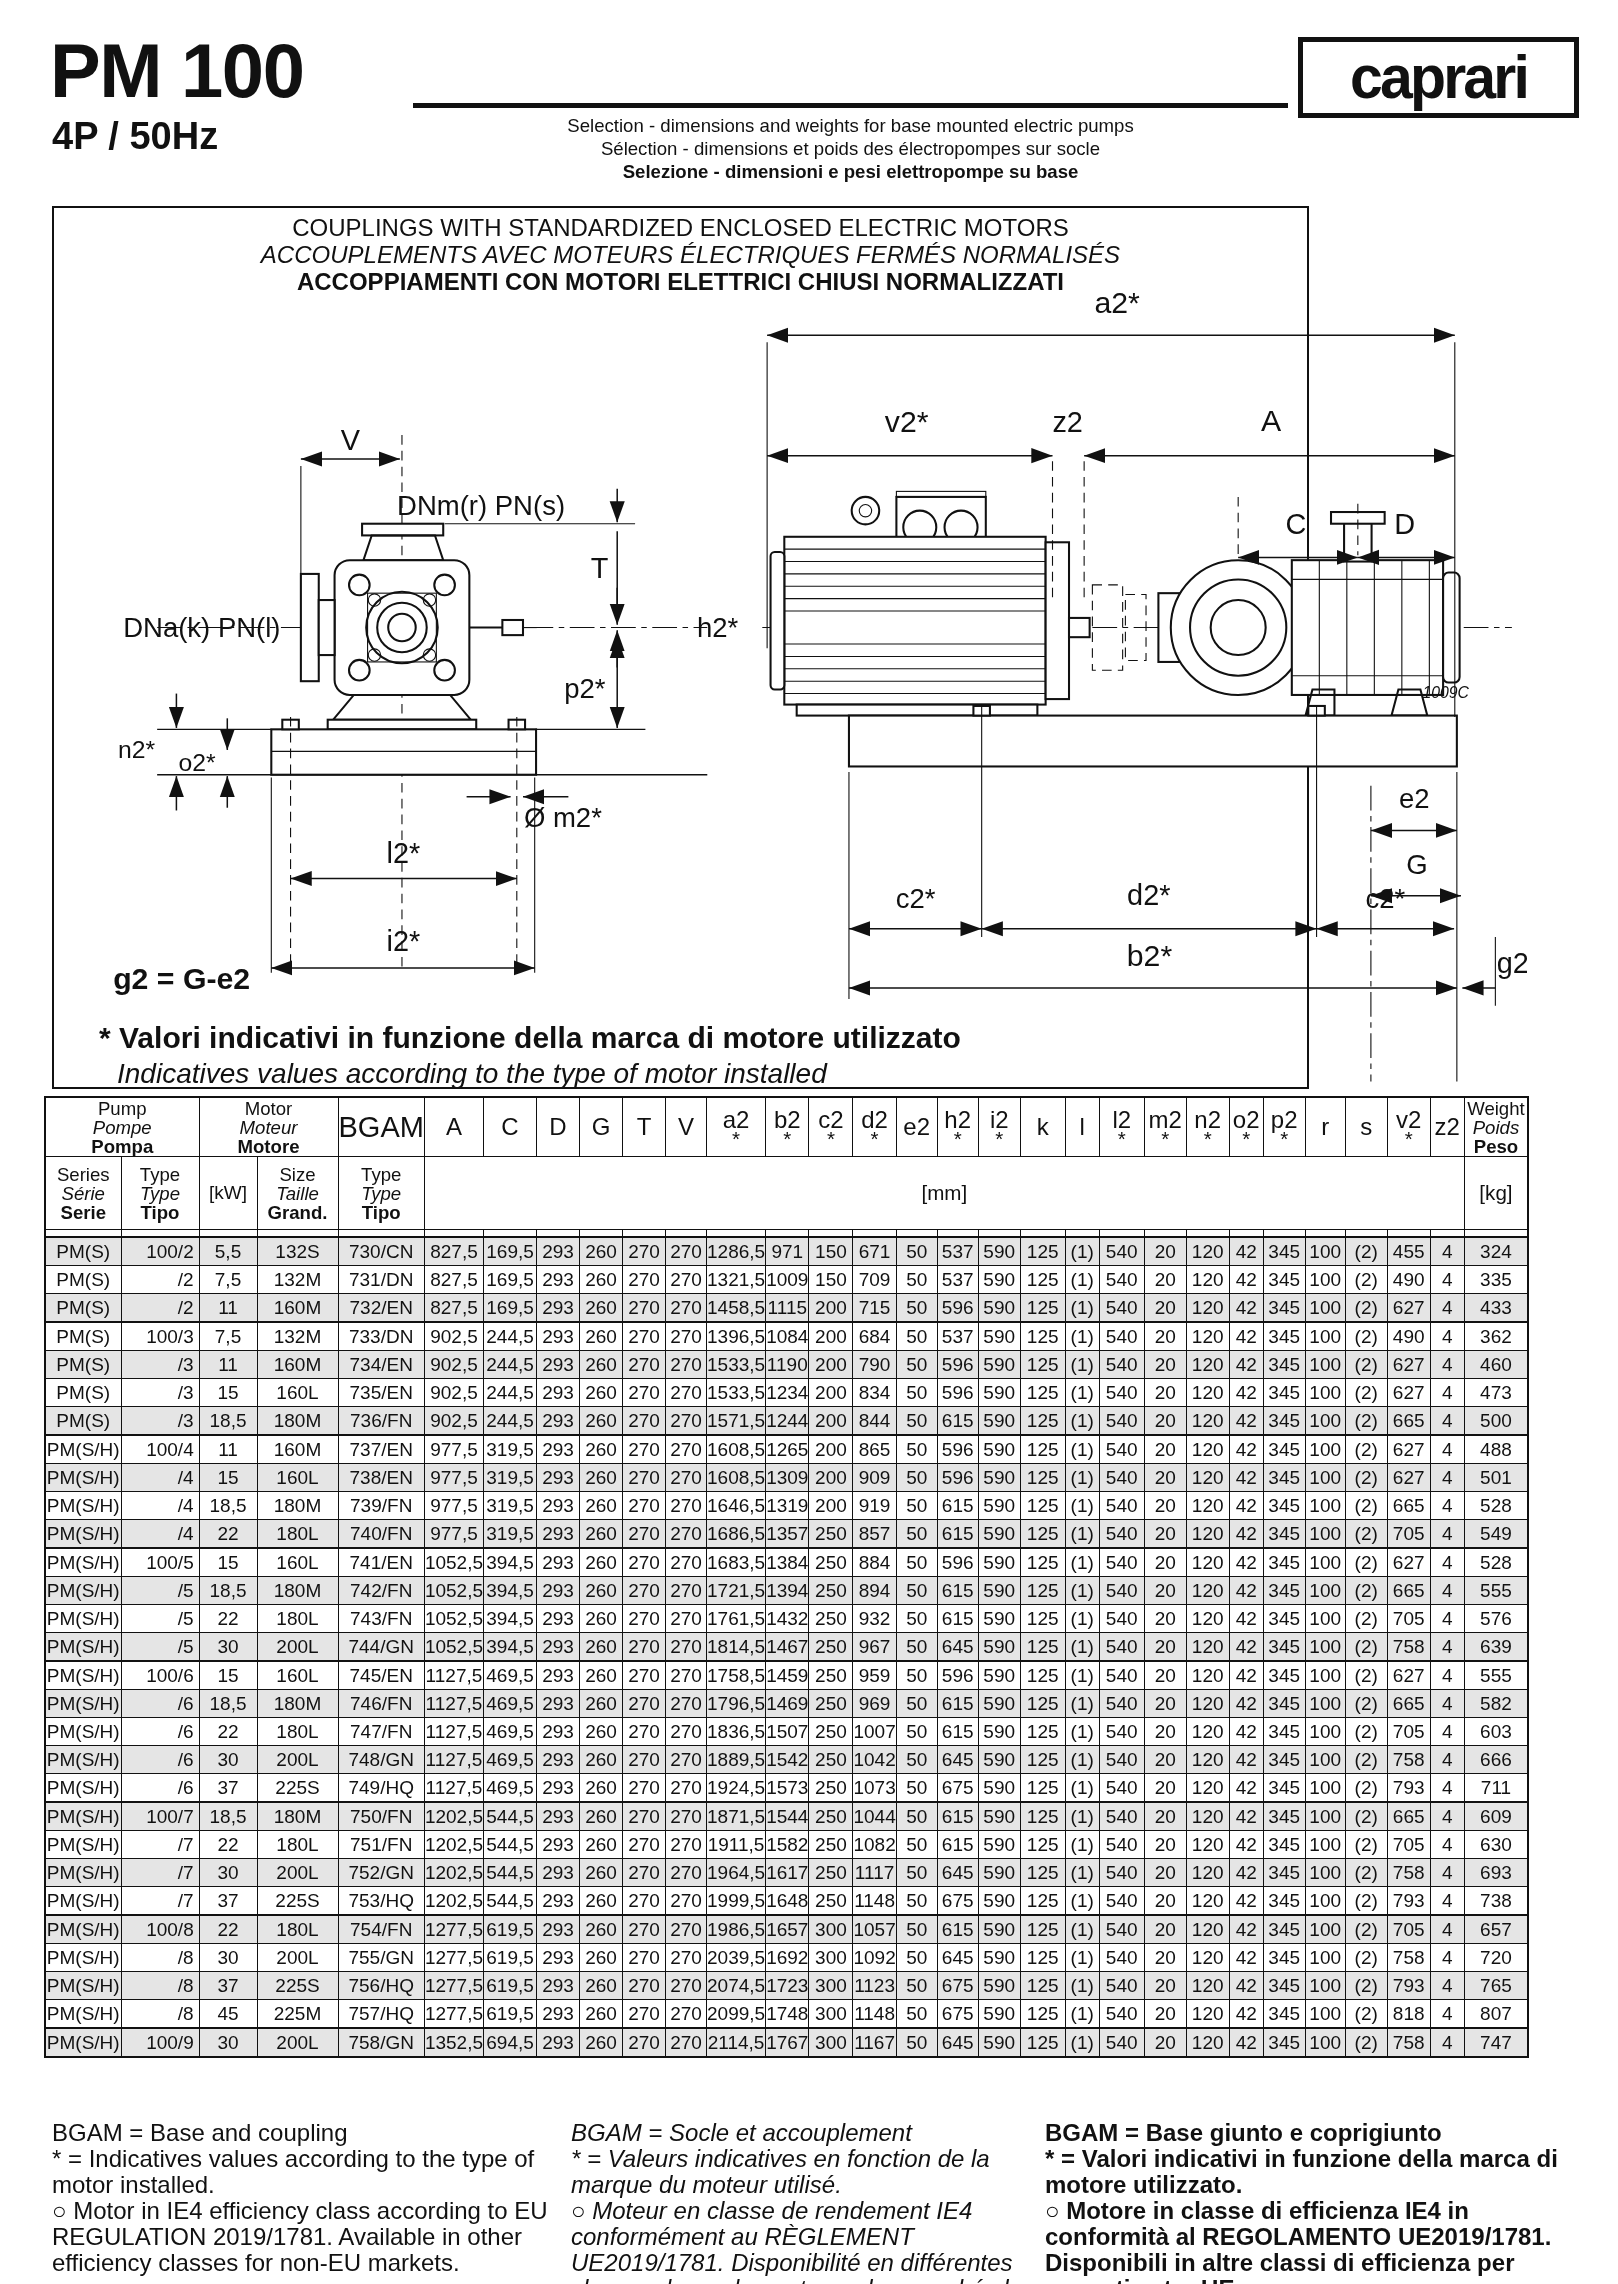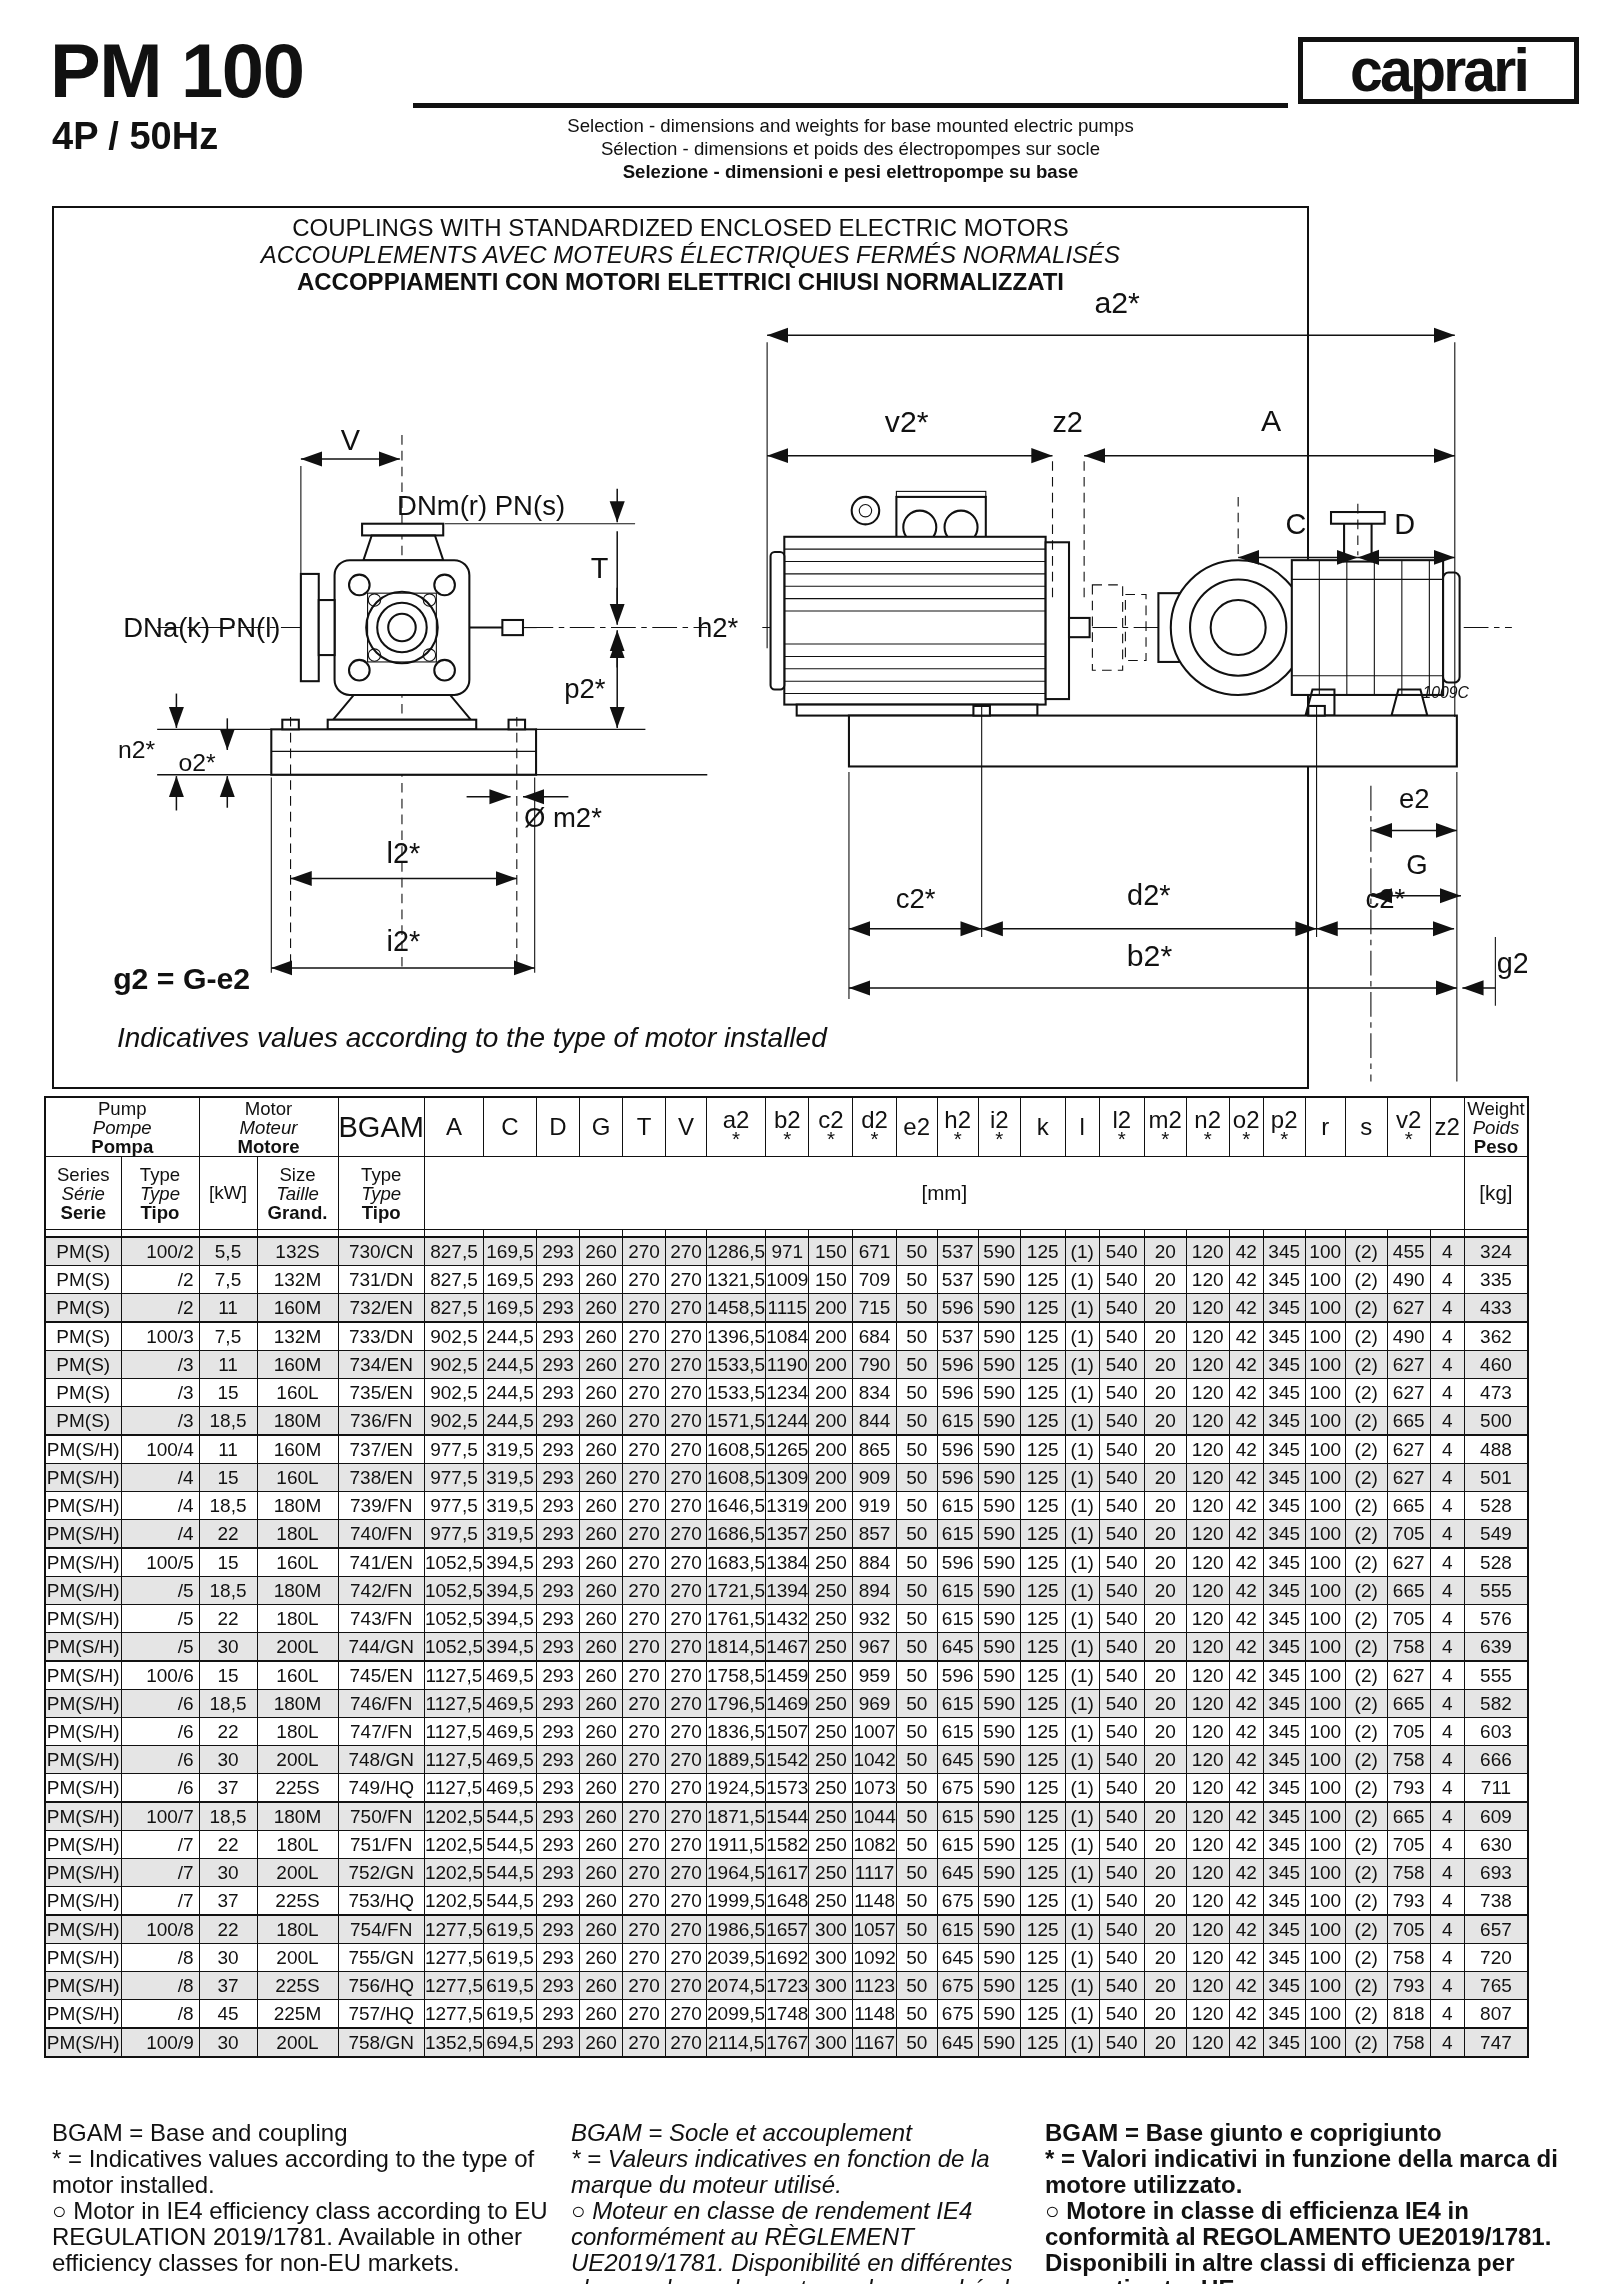--- a/index.html
+++ b/index.html
@@ -6,21 +6,21 @@
   #page{position:relative;width:1618px;height:2284px;background:#fff;color:#111;
         font-family:"Liberation Sans",sans-serif;overflow:hidden;}
 
   
   .title{position:absolute;left:50px;top:33px;font-size:76px;font-weight:bold;letter-spacing:-1.4px;line-height:1;}
   .subtitle{position:absolute;left:52px;top:117px;font-size:38px;font-weight:bold;line-height:1;}
   .hrule{position:absolute;left:413px;top:103px;width:875px;height:4.8px;background:#111;}
   .sel{position:absolute;left:413px;top:114px;width:875px;text-align:center;font-size:18.6px;line-height:23px;}
   .sel .l-fr{}
   .sel .l-it{font-weight:bold;}
-  .logo{position:absolute;left:1298px;top:37px;width:281px;height:67px;border:5.5px solid #111;
+  .logo{position:absolute;left:1298px;top:37px;width:281px;height:81px;border:5.5px solid #111;
         display:flex;align-items:center;justify-content:center;box-sizing:border-box;background:#fff;}
   .logo span{font-size:59px;font-weight:bold;letter-spacing:-2.8px;line-height:1;transform:scaleY(1.05);}
 
   
   .frame{position:absolute;left:52px;top:206px;width:1257px;height:883px;border:2.1px solid #111;box-sizing:border-box;}
   .dheads{position:absolute;left:0;top:5.5px;width:100%;text-align:center;font-size:24px;line-height:27px;z-index:2;}
   .dheads .l-fr{font-style:italic;padding-left:20px;}
   .dheads .l-it{font-weight:bold;}
   .frame svg{position:absolute;left:0;top:0;}
   .dnote{position:absolute;left:45px;top:812px;z-index:2;line-height:36px;}
@@ -265,20 +265,21 @@
 
         <line class="dim" x1="1156" y1="1134" x2="2040" y2="1134" marker-start="url(#as)" marker-end="url(#ae)"></line>
         <text class="t44" x="1593" y="1102" text-anchor="middle">b2*</text>
         <line class="thin" x1="2096" y1="1060" x2="2096" y2="1160"></line>
         <line class="dim" x1="2096" y1="1134" x2="2048" y2="1134" marker-end="url(#ae)"></line>
         <text class="t42" x="2098" y="1112" text-anchor="start">g2</text>
       </g>
     </svg>
 
     <div class="dnote">
+      <span class="b">* Valori indicativi in funzione della marca di motore utilizzato</span>
       <span class="i">Indicatives values according to the type of motor installed</span>
     </div>
   </div>
 
   <div class="tblwrap">
     <table>
       <colgroup id="cols">
           <col style="width: 76px;">
           <col style="width: 78px;">
           <col style="width: 58px;">

